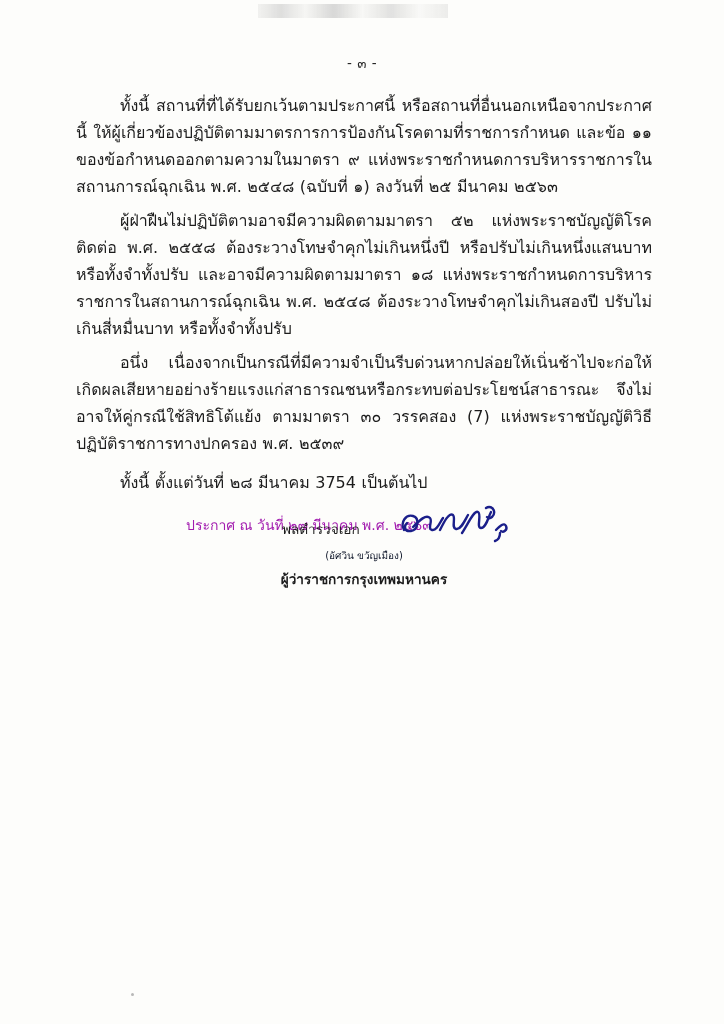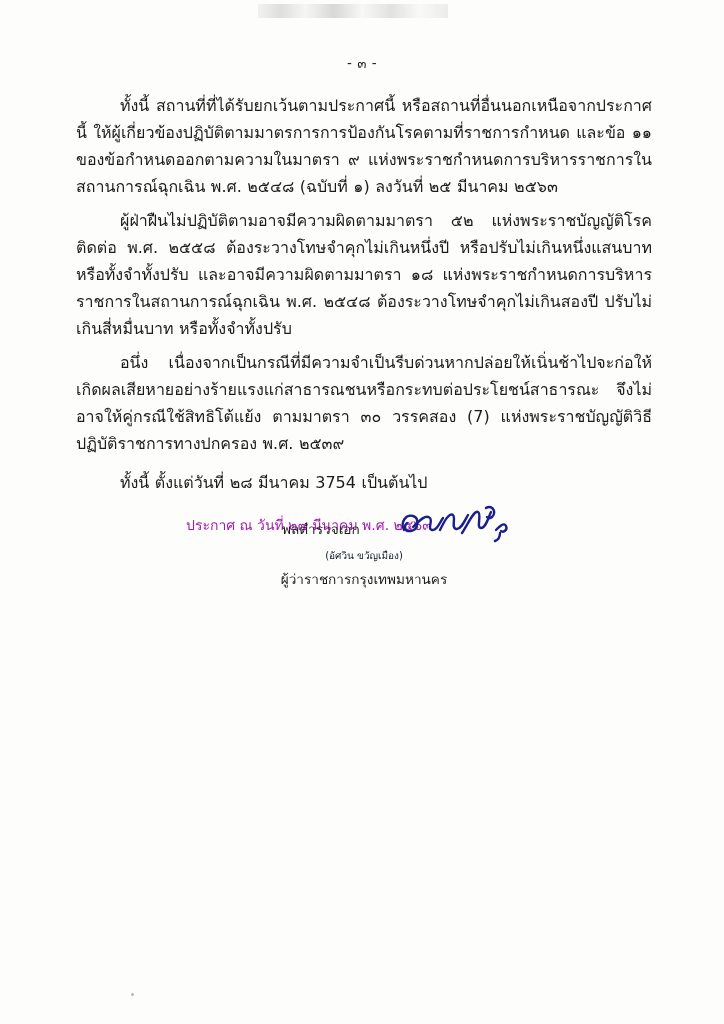--- a/index.html
+++ b/index.html
@@ -120,20 +120,21 @@
   .sig-name {
     margin-top: 2px;
     font-size: 10px;
     color: #0f172a;
   }
 
   .sig-title {
     margin-top: 5px;
     font-size: 13.6px;
     color: #1c1c1c;
+    font-weight: bold;
   }
 
   
   .speck {
     position: absolute;
     left: 131px;
     top: 993px;
     width: 3px;
     height: 3px;
     background: #9a9a9a;

